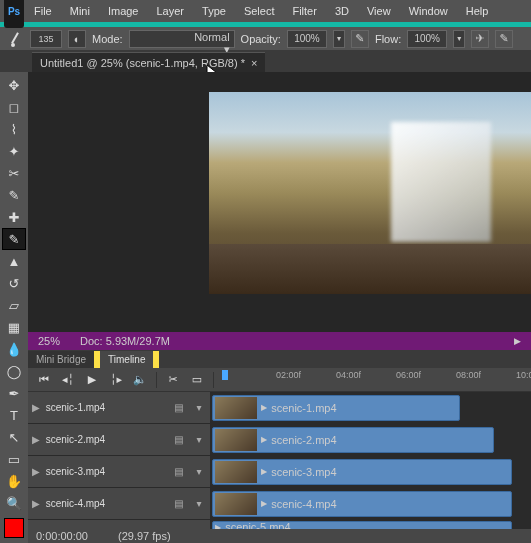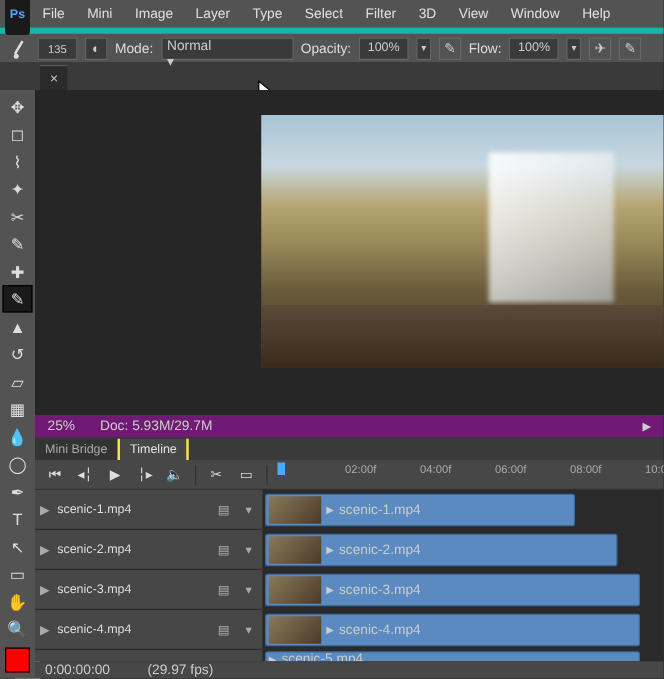--- a/index.html
+++ b/index.html
@@ -12,21 +12,21 @@
 
 
 .optbar { height: 28px; background: #535353; display: flex; align-items: center; padding: 0 6px; gap: 6px; border-top: 5px solid #14b8a6; }
 .optbar .slot { height: 20px; display: flex; align-items: center; }
 .brush-ic { width: 18px; height: 18px; position: relative; }
 .brush-ic::before { content: ""; position: absolute; width: 2px; height: 12px; background: #ddd; transform: rotate(30deg); left: 8px; top: 2px; }
 .brush-ic::after { content: ""; position: absolute; width: 4px; height: 4px; background: #ddd; border-radius: 50%; left: 5px; bottom: 1px; }
 .sizebox { width: 32px; height: 18px; background: #3a3a3a; border: 1px solid #666; display: flex; align-items: center; justify-content: center; font-size: 9px; }
 .tablet-ic { width: 18px; height: 18px; background: #3a3a3a; border: 1px solid #666; display:flex; align-items:center; justify-content:center; }
 .label { color: #ddd; font-size: 11px; }
-.mode-sel { width: 106px; height: 18px; background: #3a3a3a; border: 1px solid #666; padding: 0 4px; display: flex; align-items: flex-start; justify-content: space-between; font-size: 10px; flex-direction: column; }
+.mode-sel { width: 106px; height: 18px; background: #3a3a3a; border: 1px solid #666; padding: 0 4px; display: flex; align-items: flex-end; justify-content: space-between; font-size: 10px; flex-direction: column; }
 .pct { width: 40px; height: 18px; background: #3a3a3a; border: 1px solid #666; display: flex; align-items: center; justify-content: center; font-size: 10px; }
 .chev { width: 12px; height: 18px; background: #3a3a3a; border: 1px solid #666; display:flex; align-items:center; justify-content:center; font-size:8px; }
 .tgl { width: 18px; height: 18px; border: 1px solid #666; display:flex; align-items:center; justify-content:center; }
 
 
 .tabbar { height: 22px; background: #3a3a3a; display: flex; align-items: flex-end; padding-left: 32px; }
 .doctab { height: 20px; background: #2a2a2a; padding: 3px 8px; font-size: 10px; color: #ccc; display: flex; align-items: center; gap: 6px; border-top: 1px solid #555; }
 .doctab .x { font-size: 11px; color: #ccc; cursor: pointer; }
 
 
@@ -41,21 +41,21 @@
 .canvas-img { width: 322px; height: 202px; background: linear-gradient(180deg, #a8c4d8 0%, #c8d8e0 20%, #b8a878 35%, #9a8a5a 50%, #6a5a3a 70%, #4a3a2a 100%); position: relative; overflow: hidden; }
 .canvas-img::before { content:""; position:absolute; right:40px; top:30px; width:100px; height:120px; background: linear-gradient(135deg, rgba(255,255,255,0.9), rgba(200,210,220,0.6)); filter: blur(2px); }
 .canvas-img::after { content:""; position:absolute; left:0; bottom:0; right:0; height:50px; background: linear-gradient(0deg, #3a2a1a, #5a4a3a); }
 
 
 .status { position: absolute; left: 28px; top: 332px; right: 0; height: 18px; background: #701a75; display: flex; align-items: center; gap: 20px; padding: 0 10px; font-size: 10px; }
 .status .play { margin-left: auto; font-size: 9px; }
 
 
 .panel-tabs { position: absolute; left: 28px; top: 350px; right: 0; height: 18px; background: #3a3a3a; display: flex; align-items: flex-end; }
-.ptab { padding: 3px 8px; font-size: 10px; color: #aaa; background: #333; border-right: 2px solid #fde047; }
+.ptab { padding: 3px 8px; font-size: 10px; color: #aaa; background: #333; border-right: 6px solid #fde047; }
 .ptab.active { background: #474747; color: #e0e0e0; }
 
 
 .tl-bar { position: absolute; left: 28px; top: 368px; right: 0; height: 24px; background: #474747; display: flex; align-items: center; padding: 0 6px; gap: 4px; border-bottom: 1px solid #333; }
 .tl-btn { width: 20px; height: 18px; display:flex; align-items:center; justify-content:center; color:#ddd; cursor:pointer; font-size:11px; }
 .tl-sep { width:1px; height:16px; background:#333; margin:0 2px; }
 .tl-ruler { flex:1; position:relative; height:24px; display:flex; align-items:center; }
 .tick { position:absolute; top:2px; font-size:9px; color:#aaa; }
 .playhead { position:absolute; left:0; top:0; width:8px; height:24px; }
 .playhead::before { content:""; position:absolute; left:2px; top:2px; width:6px; height:10px; background:#4aa8ff; }
@@ -114,20 +114,21 @@
   <div class="tgl">✎</div>
   <span class="label">Flow:</span>
   <div class="pct">100%</div>
   <div class="chev">▾</div>
   <div class="tgl">✈</div>
   <div class="tgl">✎</div>
 </div>
 
 <div class="tabbar">
   <div class="doctab">
+    <span>Untitled1 @ 25% (scenic-1.mp4, RGB/8) *</span>
     <span class="x">×</span>
   </div>
 </div>
 
 <div class="cursor">
   <svg viewBox="0 0 14 16">
       <path d="M1 1 L1 13 L4 10 L7 15 L9 14 L6 9 L11 9 Z" fill="#fff" stroke="#000" stroke-width="1"></path>
     </svg>
 </div>
 

